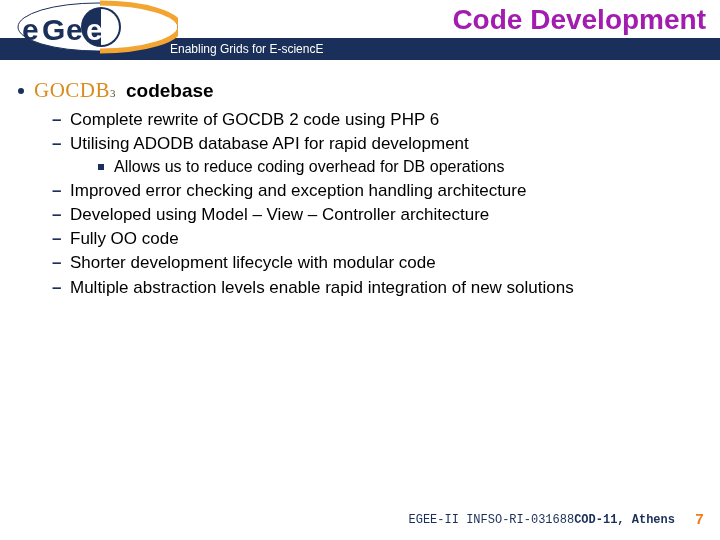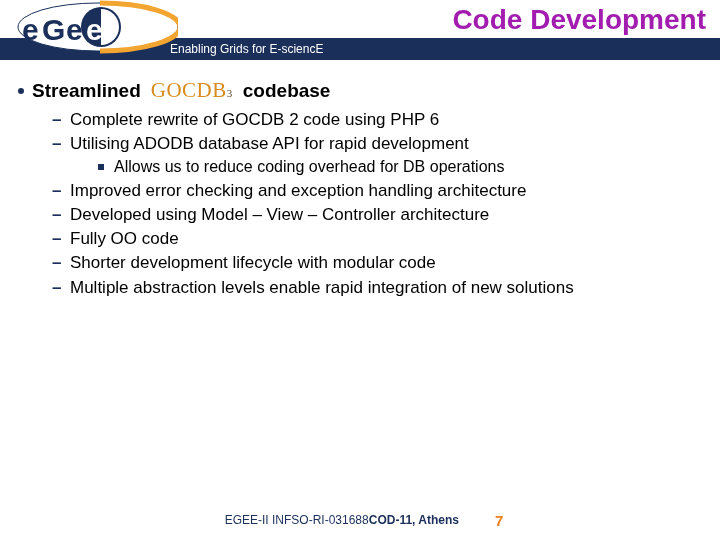--- a/index.html
+++ b/index.html
@@ -140,26 +140,27 @@
     left: 0;
     color: #1a2f5a;
     font-style: normal;
   }
   .footer {
     position: absolute;
     bottom: 0; left: 8px; right: 0;
     height: 34px;
     display: flex;
     align-items: center;
-    justify-content: center;
+    justify-content: flex-end;
     padding: 0 16px 6px 16px;
     font-size: 12px;
+    font-family: Liberation Mono, monospace;
   }
   .footer-left { color: #1a2f5a; }
-  .footer-right { display: flex; align-items: center; gap: 36px; }
+  .footer-right { display: flex; align-items: center; gap: 20px; }
   .footer-center { color: #1a2f5a; font-weight: bold; }
   .footer-page { color: #ef7d1a; font-weight: bold; font-size: 15px; }
 </style>
 </head>
 <body>
 
 <div class="header">
   <div class="navy-bar"></div>
   <div class="logo-wrap">
     <svg class="logo-svg" width="170" height="56" viewBox="0 0 170 56">
@@ -173,21 +174,20 @@
       <text x="78" y="40" font-family="Arial" font-size="30" font-weight="bold" fill="#ffffff">e</text>
     </svg>
   </div>
   <div class="tagline">Enabling Grids for E-sciencE</div>
   <div class="title">Code Development</div>
 </div>
 
 <div class="content">
   <div class="bullet-row">
     <span class="dot-bullet"></span>
-    <span>Streamlined</span>
     <span class="gocdb-logo">
       <span>GOCDB</span><span class="sub">3</span>
     </span>
     <span>codebase</span>
   </div>
 
   <ul class="level1">
     <li>Complete rewrite of GOCDB 2 code using PHP 6</li>
     <li>
       <span>Utilising ADODB database API for rapid development</span>

